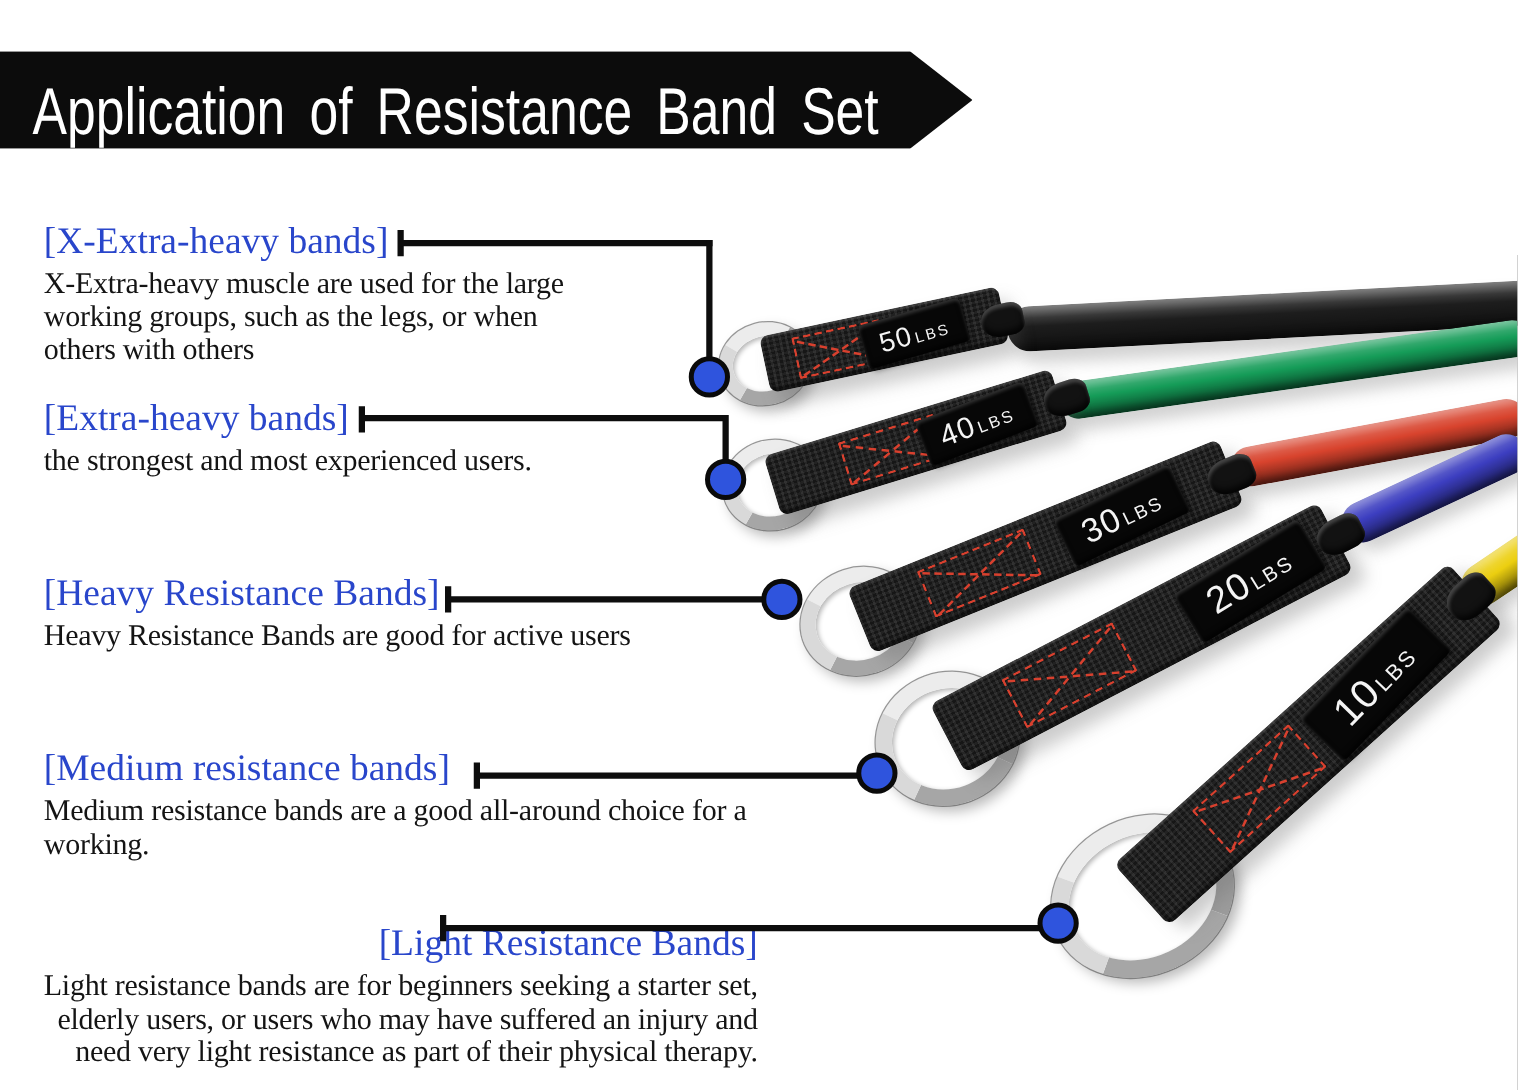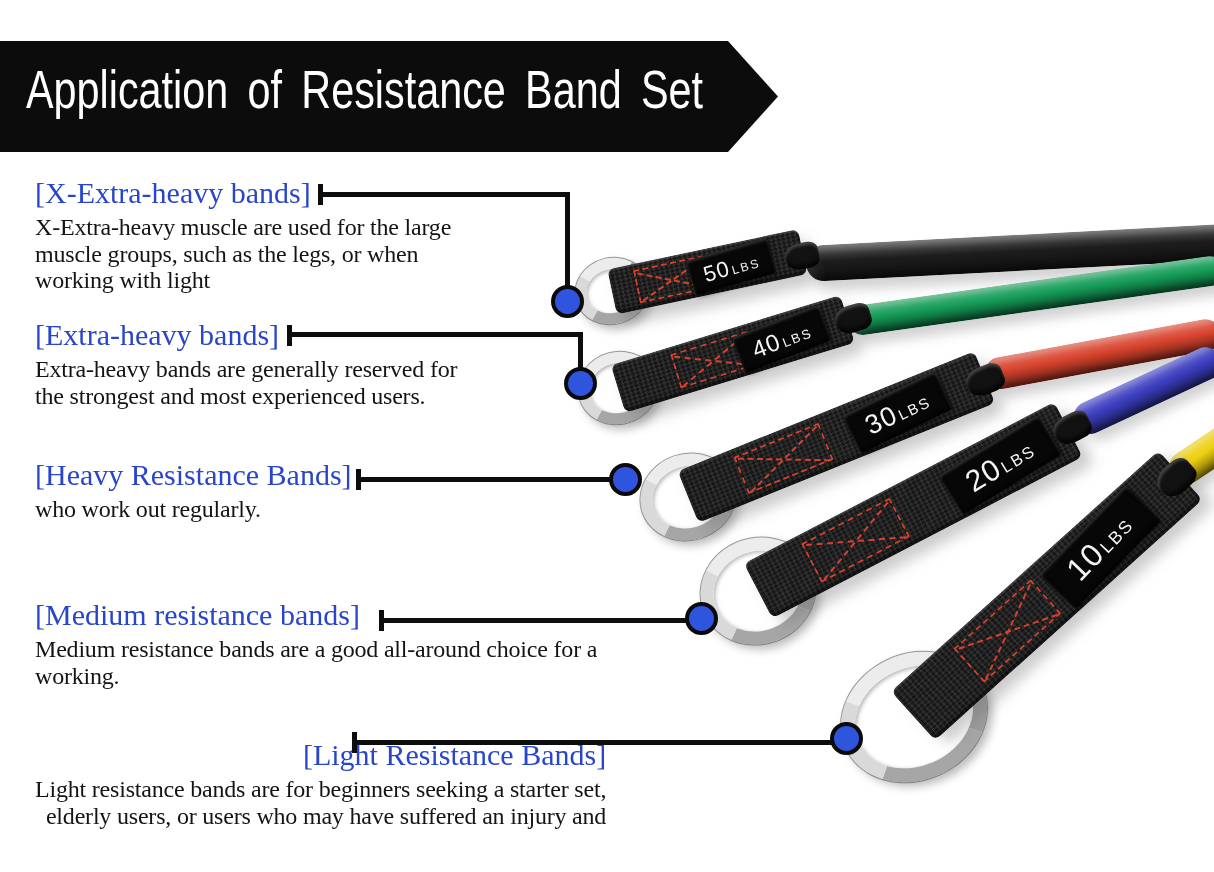--- a/index.html
+++ b/index.html
@@ -6,21 +6,21 @@
   body { background:#888; }
   .page {
     position:relative; width:1214px; height:872px;
     background:var(--background,#ffffff);
     overflow:hidden; margin:0 auto;
     font-family:"Liberation Serif", serif;
   }
 
   
   .banner {
-    position:absolute; left:0; top:41px; width:778px; height:111px;
+    position:absolute; left:0; top:41px; width:778px; height:78px;
     background:var(--banner-black,#0c0c0c);
     clip-path:polygon(0 0, 728px 0, 778px 50%, 728px 100%, 0 100%);
     z-index:6;
   }
   .banner-text {
     display:inline-block;
     margin-left:26px; line-height:97px; white-space:nowrap;
     font-family:"Liberation Sans", sans-serif;
     font-size:53px; color:#ffffff; word-spacing:10px; letter-spacing:0px;
     transform:scaleX(0.78); transform-origin:0 50%;
@@ -234,53 +234,53 @@
   </div>
 
   <div class="banner">
     <div class="banner-text">Application of Resistance Band Set</div>
   </div>
 
   <section class="sec" id="s1">
     <h2 class="sec-label">[X-Extra-heavy bands]</h2>
     <div class="sec-body">
       <div>X-Extra-heavy muscle are used for the large</div>
-      <div>muscle groups, such as the legs, or when</div>
-      <div>working with light</div>
+      <div>working groups, such as the legs, or when</div>
+      <div>others with others</div>
     </div>
   </section>
 
   <section class="sec" id="s2">
     <h2 class="sec-label">[Extra-heavy bands]</h2>
     <div class="sec-body">
-      <div>Extra-heavy bands are generally reserved for</div>
       <div>the strongest and most experienced users.</div>
     </div>
   </section>
 
   <section class="sec" id="s3">
     <h2 class="sec-label">[Heavy Resistance Bands]</h2>
     <div class="sec-body">
-      <div>who work out regularly.</div>
+      <div>Heavy Resistance Bands are good for active users</div>
     </div>
   </section>
 
   <section class="sec" id="s4">
     <h2 class="sec-label">[Medium resistance bands]</h2>
     <div class="sec-body">
       <div>Medium resistance bands are a good all-around choice for a</div>
       <div>working.</div>
     </div>
   </section>
 
   <section class="sec" id="s5">
     <h2 class="sec-label">[Light Resistance Bands]</h2>
     <div class="sec-body">
       <div>Light resistance bands are for beginners seeking a starter set,</div>
       <div>elderly users, or users who may have suffered an injury and</div>
+      <div>need very light resistance as part of their physical therapy.</div>
     </div>
   </section>
 
   <div class="tick" id="t1"></div>
   <div class="hline" id="h1"></div>
   <div class="vline" id="v1"></div>
   <div class="dot" id="d1"></div>
 
   <div class="tick" id="t2"></div>
   <div class="hline" id="h2"></div>

